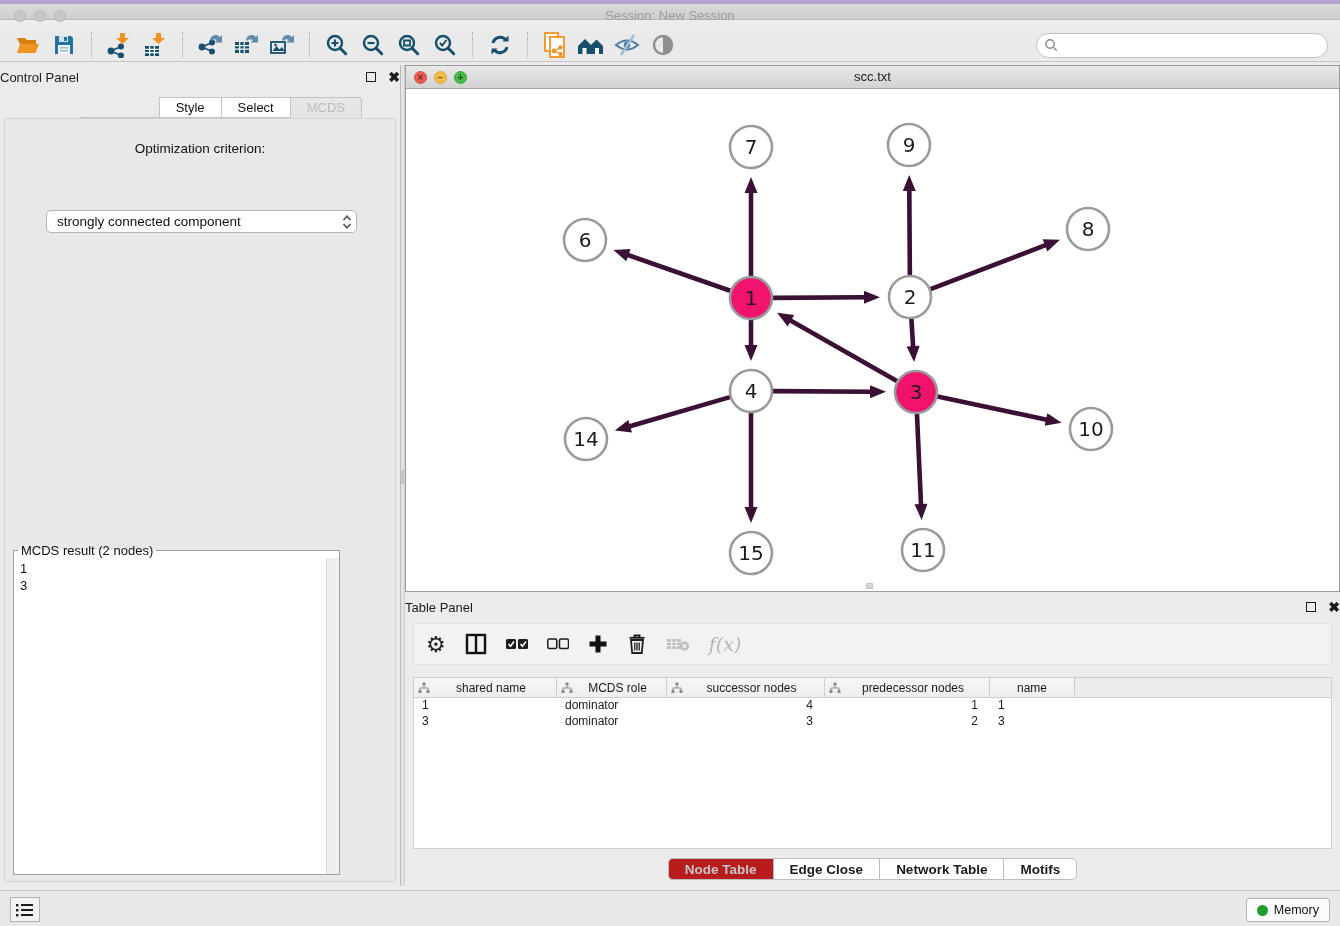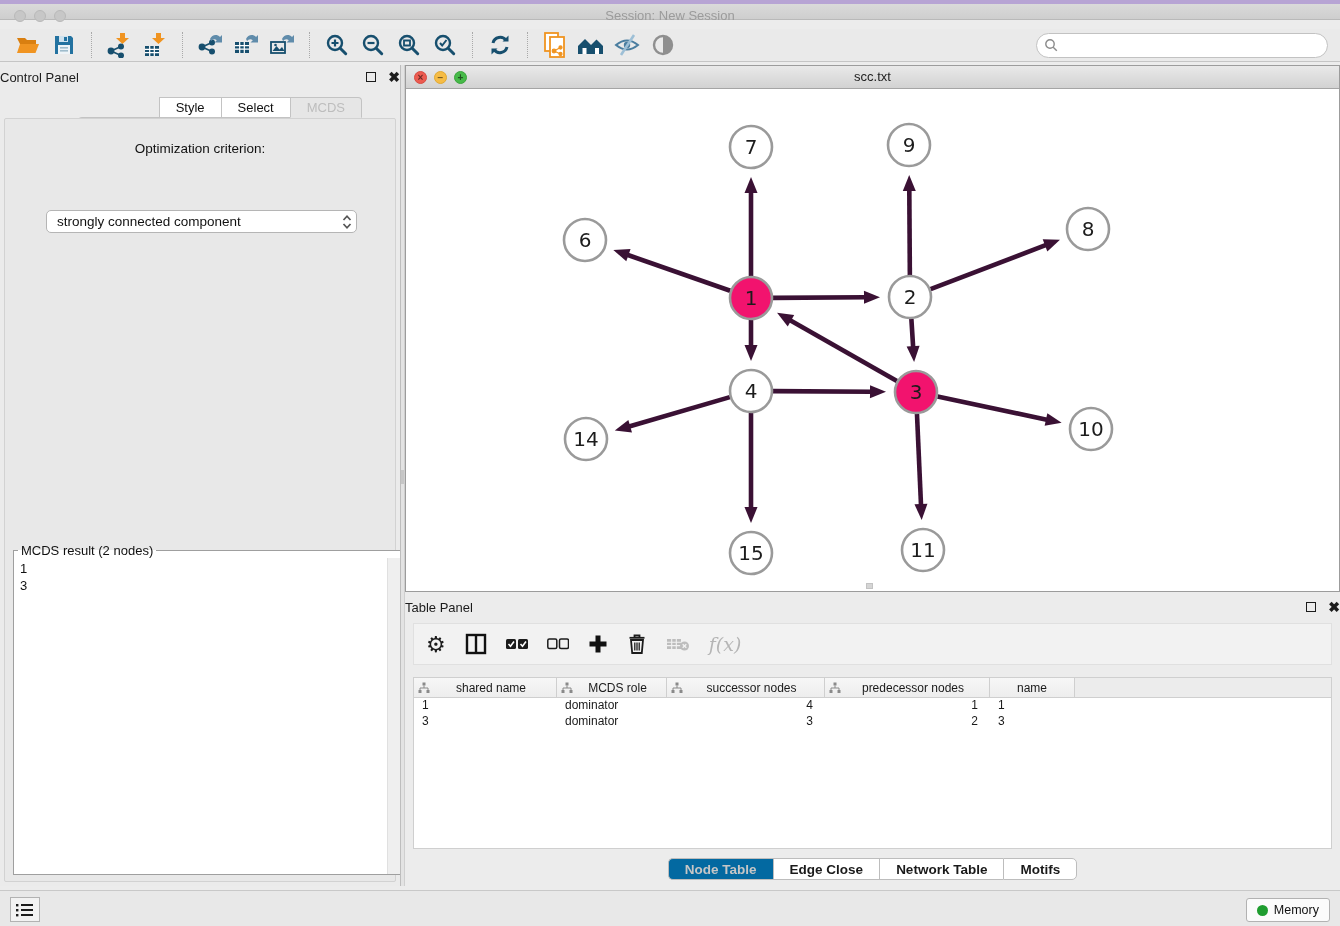--- a/index.html
+++ b/index.html
@@ -44,21 +44,21 @@
     border:1px solid #d2d2d2; border-radius:2px; }
   .opt-label { text-align:center; margin-top:22px; font-size:13.5px; color:#111; }
   .dropdown { position:absolute; top:91px; left:41px; width:311px; height:23px; background:#fff;
     border:1px solid #b5b5b5; border-radius:5px; display:flex; align-items:center; padding:0 4px 0 10px;
     font-size:13.5px; color:#111; }
   .dropdown .dd-text { flex:1; }
   .btn { background:#fff; border:1px solid #b5b5b5; border-radius:4px; height:22px; line-height:20px;
     padding:0 14px; font-size:13.5px; color:#111; display:inline-block; }
   .cp-buttons { position:absolute; top:125px; left:0; right:0; text-align:center; }
   .cp-buttons .btn { margin:0 7px; }
-  .result-box { position:absolute; top:424px; left:8px; width:388px; bottom:6px; background:#fff;
+  .result-box { position:absolute; top:424px; left:8px; width:327px; bottom:6px; background:#fff;
     border:1px solid #9f9f9f; margin:0; padding:0; }
   .result-box legend { font-size:13px; color:#111; margin-left:4px; padding:0 3px; }
   .result-lines { position:absolute; top:2px; left:6px; right:16px; bottom:2px; font-size:13px; color:#111; line-height:17px; }
   .result-scroll { position:absolute; top:0; right:0; width:13px; bottom:0; background:#efefef; border-left:1px solid #e0e0e0; }
 
   
   .v-split { position:absolute; top:65px; left:400px; width:5px; height:821px; background:#e3e3e3;
     border-left:1px solid #bdbdbd; border-right:1px solid #cfcfcf; }
   .v-split .grip { position:absolute; top:405px; left:0; width:3px; height:14px; background:#c6c6c6; }
 
@@ -92,21 +92,21 @@
   .th-pad { flex:1; border-bottom:1px solid #cfcfcf; background:#ececec; }
   .tr { display:flex; height:16px; font-size:12px; color:#1a1a1a; }
   .td { padding:0 8px; overflow:hidden; white-space:nowrap; }
   .td.right { text-align:right; padding-right:12px; }
   .c0 { width:143px; } .c1 { width:110px; } .c2 { width:158px; } .c3 { width:165px; } .c4 { width:85px;align-items:center; }
   .tp-tabs { position:absolute; bottom:10px; left:0; right:0; display:flex; justify-content:center; }
   .tp-tab { height:22px; line-height:21px; padding:0 16px; font-size:13.5px; font-weight:bold; color:#1a1a1a;
     background:#fff; border:1px solid #bdbdbd; border-right:none; }
   .tp-tab:first-child { border-top-left-radius:5px; border-bottom-left-radius:5px; }
   .tp-tab:last-child { border-right:1px solid #bdbdbd; border-top-right-radius:5px; border-bottom-right-radius:5px; }
-  .tp-tab.active { background:#0369a1; color:#c6c6c6; }
+  .tp-tab.active { background:#b91c1c; color:#c6c6c6; }
 
   
   .status-bar { position:absolute; top:890px; left:0; width:1340px; height:36px; background:#e8e8e8; border-top:1px solid #c8c8c8; }
   .list-btn { position:absolute; top:6px; left:10px; width:30px; height:25px; background:#f2f2f2;
     border:1px solid #b2b2b2; display:flex; align-items:center; justify-content:center; }
   .memory-btn { position:absolute; top:7px; right:10px; height:24px; background:#fbfbfb; border:1px solid #b2b2b2;
     border-radius:3px; display:flex; align-items:center; padding:0 10px; gap:6px; font-size:12.5px; color:#111; }
   .mem-dot { width:11px; height:11px; border-radius:50%; background:#1f9d2f; }
 </style>
 </head>

